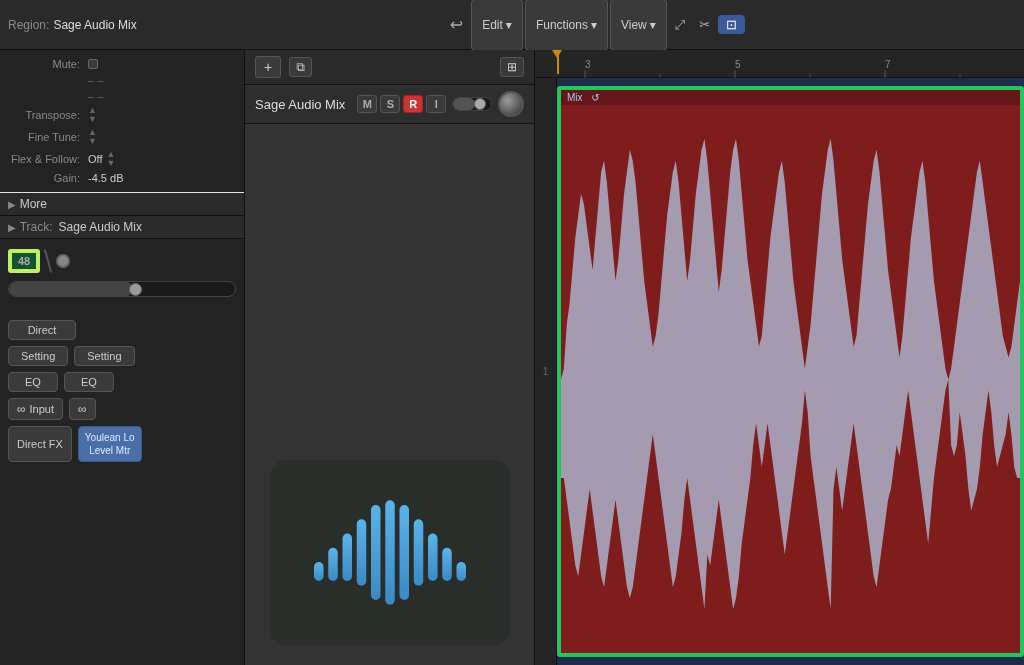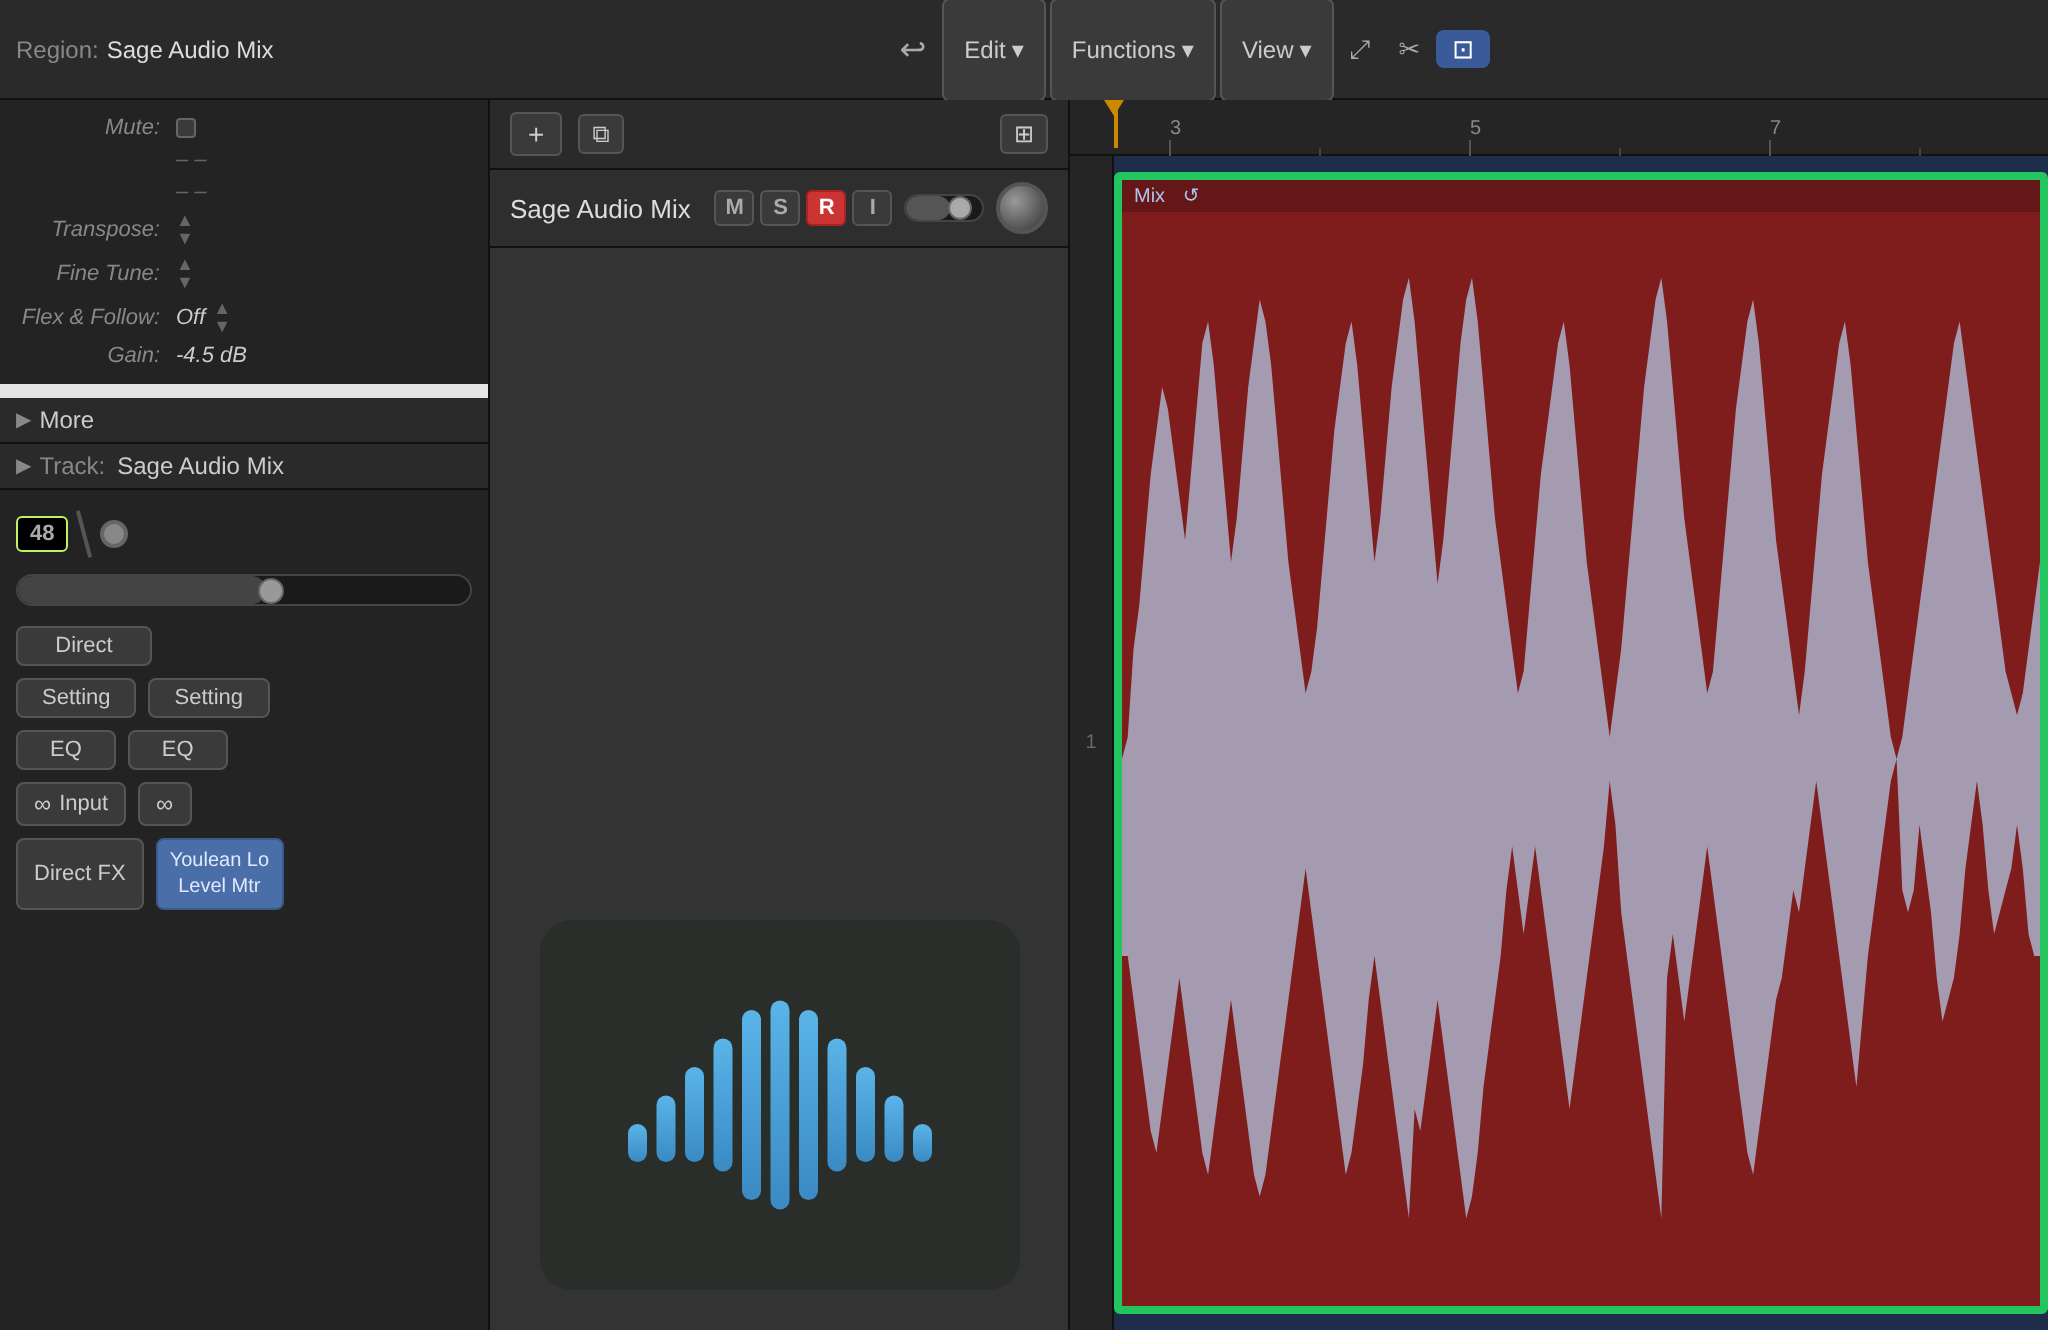--- a/index.html
+++ b/index.html
@@ -77,22 +77,21 @@
       width: 245px;
       background: #232323;
       border-right: 1px solid #111;
       flex-shrink: 0;
       display: flex;
       flex-direction: column;
       overflow: hidden;
     }
     .inspector-props {
       padding: 6px 8px;
-      border-bottom: 7px solid #e5e5e5;
-      font-style: italic;
+      border-bottom: 1px solid #e5e5e5;
     }
     .prop-row {
       display: flex;
       align-items: center;
       padding: 2px 0;
       font-size: 11px;
     }
     .prop-label {
       color: #888;
       min-width: 80px;
@@ -152,22 +151,22 @@
 
     
     .mixer-area {
       display: flex;
       flex-direction: column;
       flex: 1;
       padding: 8px;
       gap: 6px;
     }
     .knob-48 {
-      background: #000000;
-      border: 1px solid #bef264;
+      background: #14532d;
+      border: 4px solid #bef264;
       border-radius: 3px;
       padding: 2px 6px;
       color: #aaa;
       font-size: 11px;
       font-weight: bold;
     }
     .direct-btn {
       background: #3a3a3a;
       border: 1px solid #555;
       border-radius: 4px;
@@ -417,21 +416,21 @@
       <div class="vol-pan-row">
         <div class="knob-48">48</div>
         <div style="width:2px; height:24px; background:#555; margin:0 3px; transform:rotate(-15deg);"></div>
         <div style="width:14px; height:14px; background:#888; border-radius:50%; border:2px solid #666;"></div>
       </div>
       <div style="height:16px; background:#1a1a1a; border:1px solid #444; border-radius:8px; position:relative; overflow:hidden; margin-bottom:4px;">
         <div style="position:absolute; left:0; top:0; bottom:0; width:55%; background:#444; border-radius:8px;"></div>
         <div style="position:absolute; width:13px; height:13px; background:#999; border-radius:50%; top:1px; left:53%; border:1px solid #666;"></div>
       </div>
 
-      <div style="display:flex; gap:6px; align-items:center;">
+      <div style="display:flex; gap:6px; align-items:center;margin-top:13px;">
         <button class="direct-btn" style="width:68px;">Direct</button>
       </div>
 
       <div class="two-col-row">
         <button class="setting-btn">Setting</button>
         <button class="setting-btn">Setting</button>
       </div>
 
       <div class="two-col-row">
         <button class="eq-btn">EQ</button>

